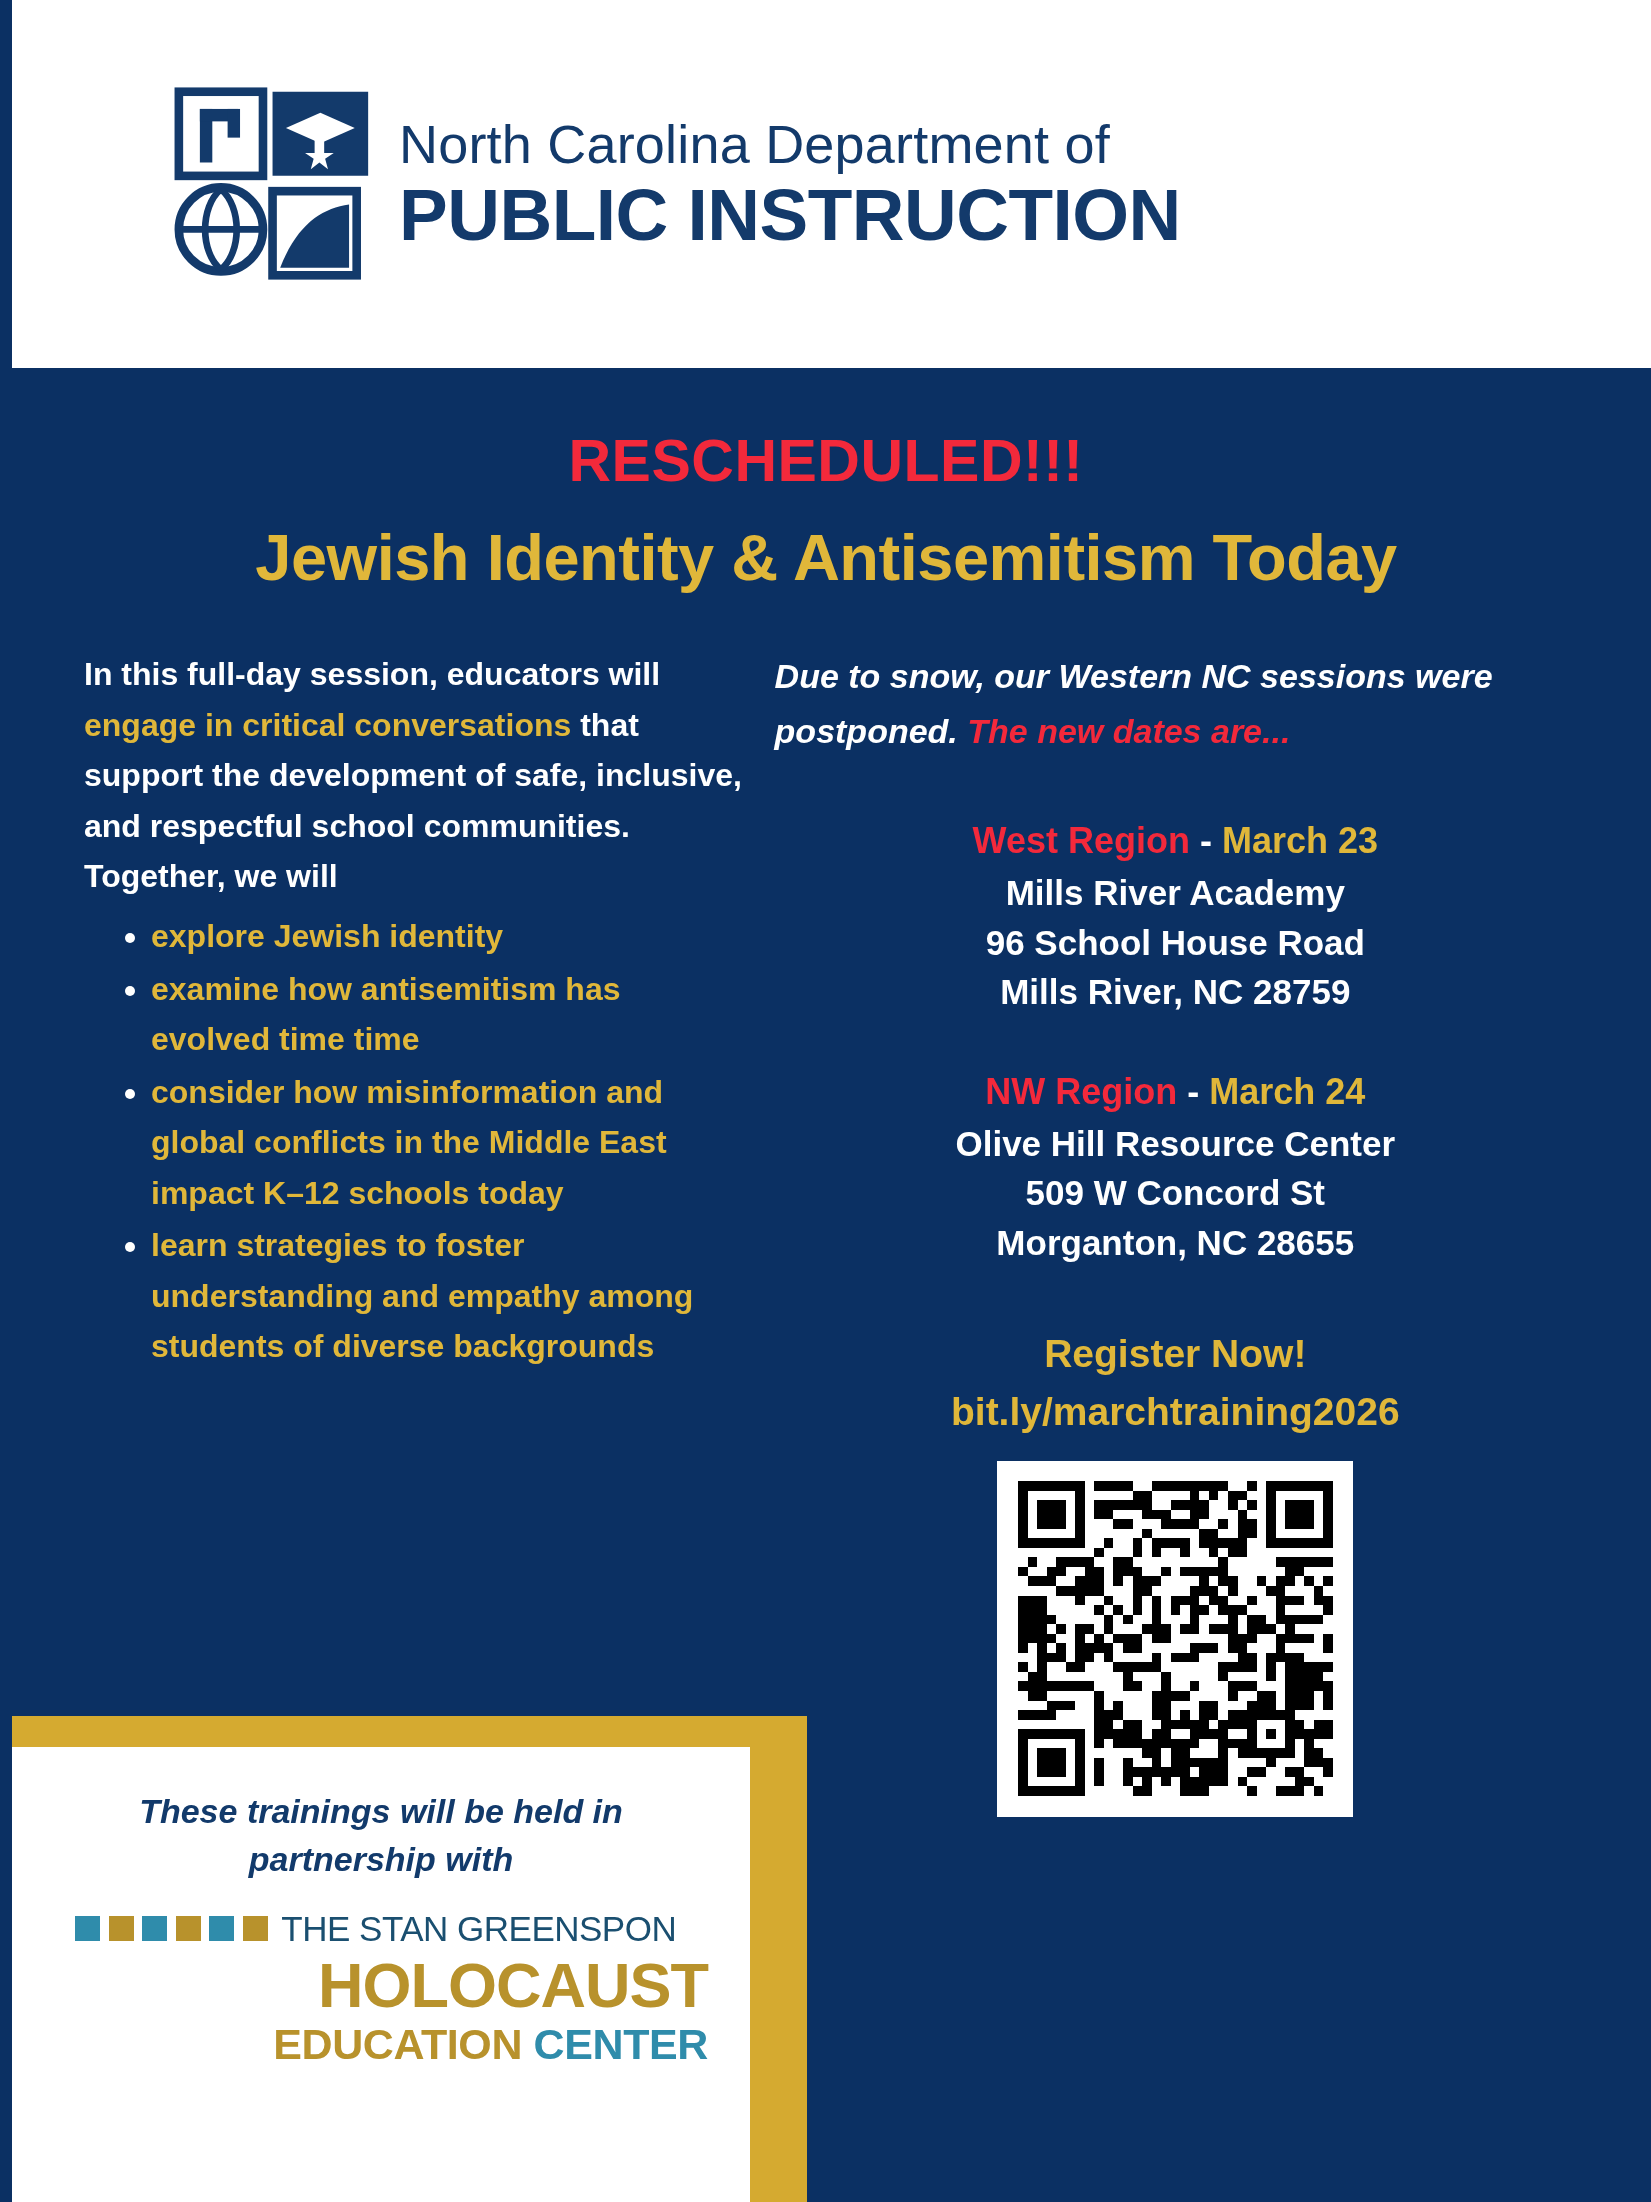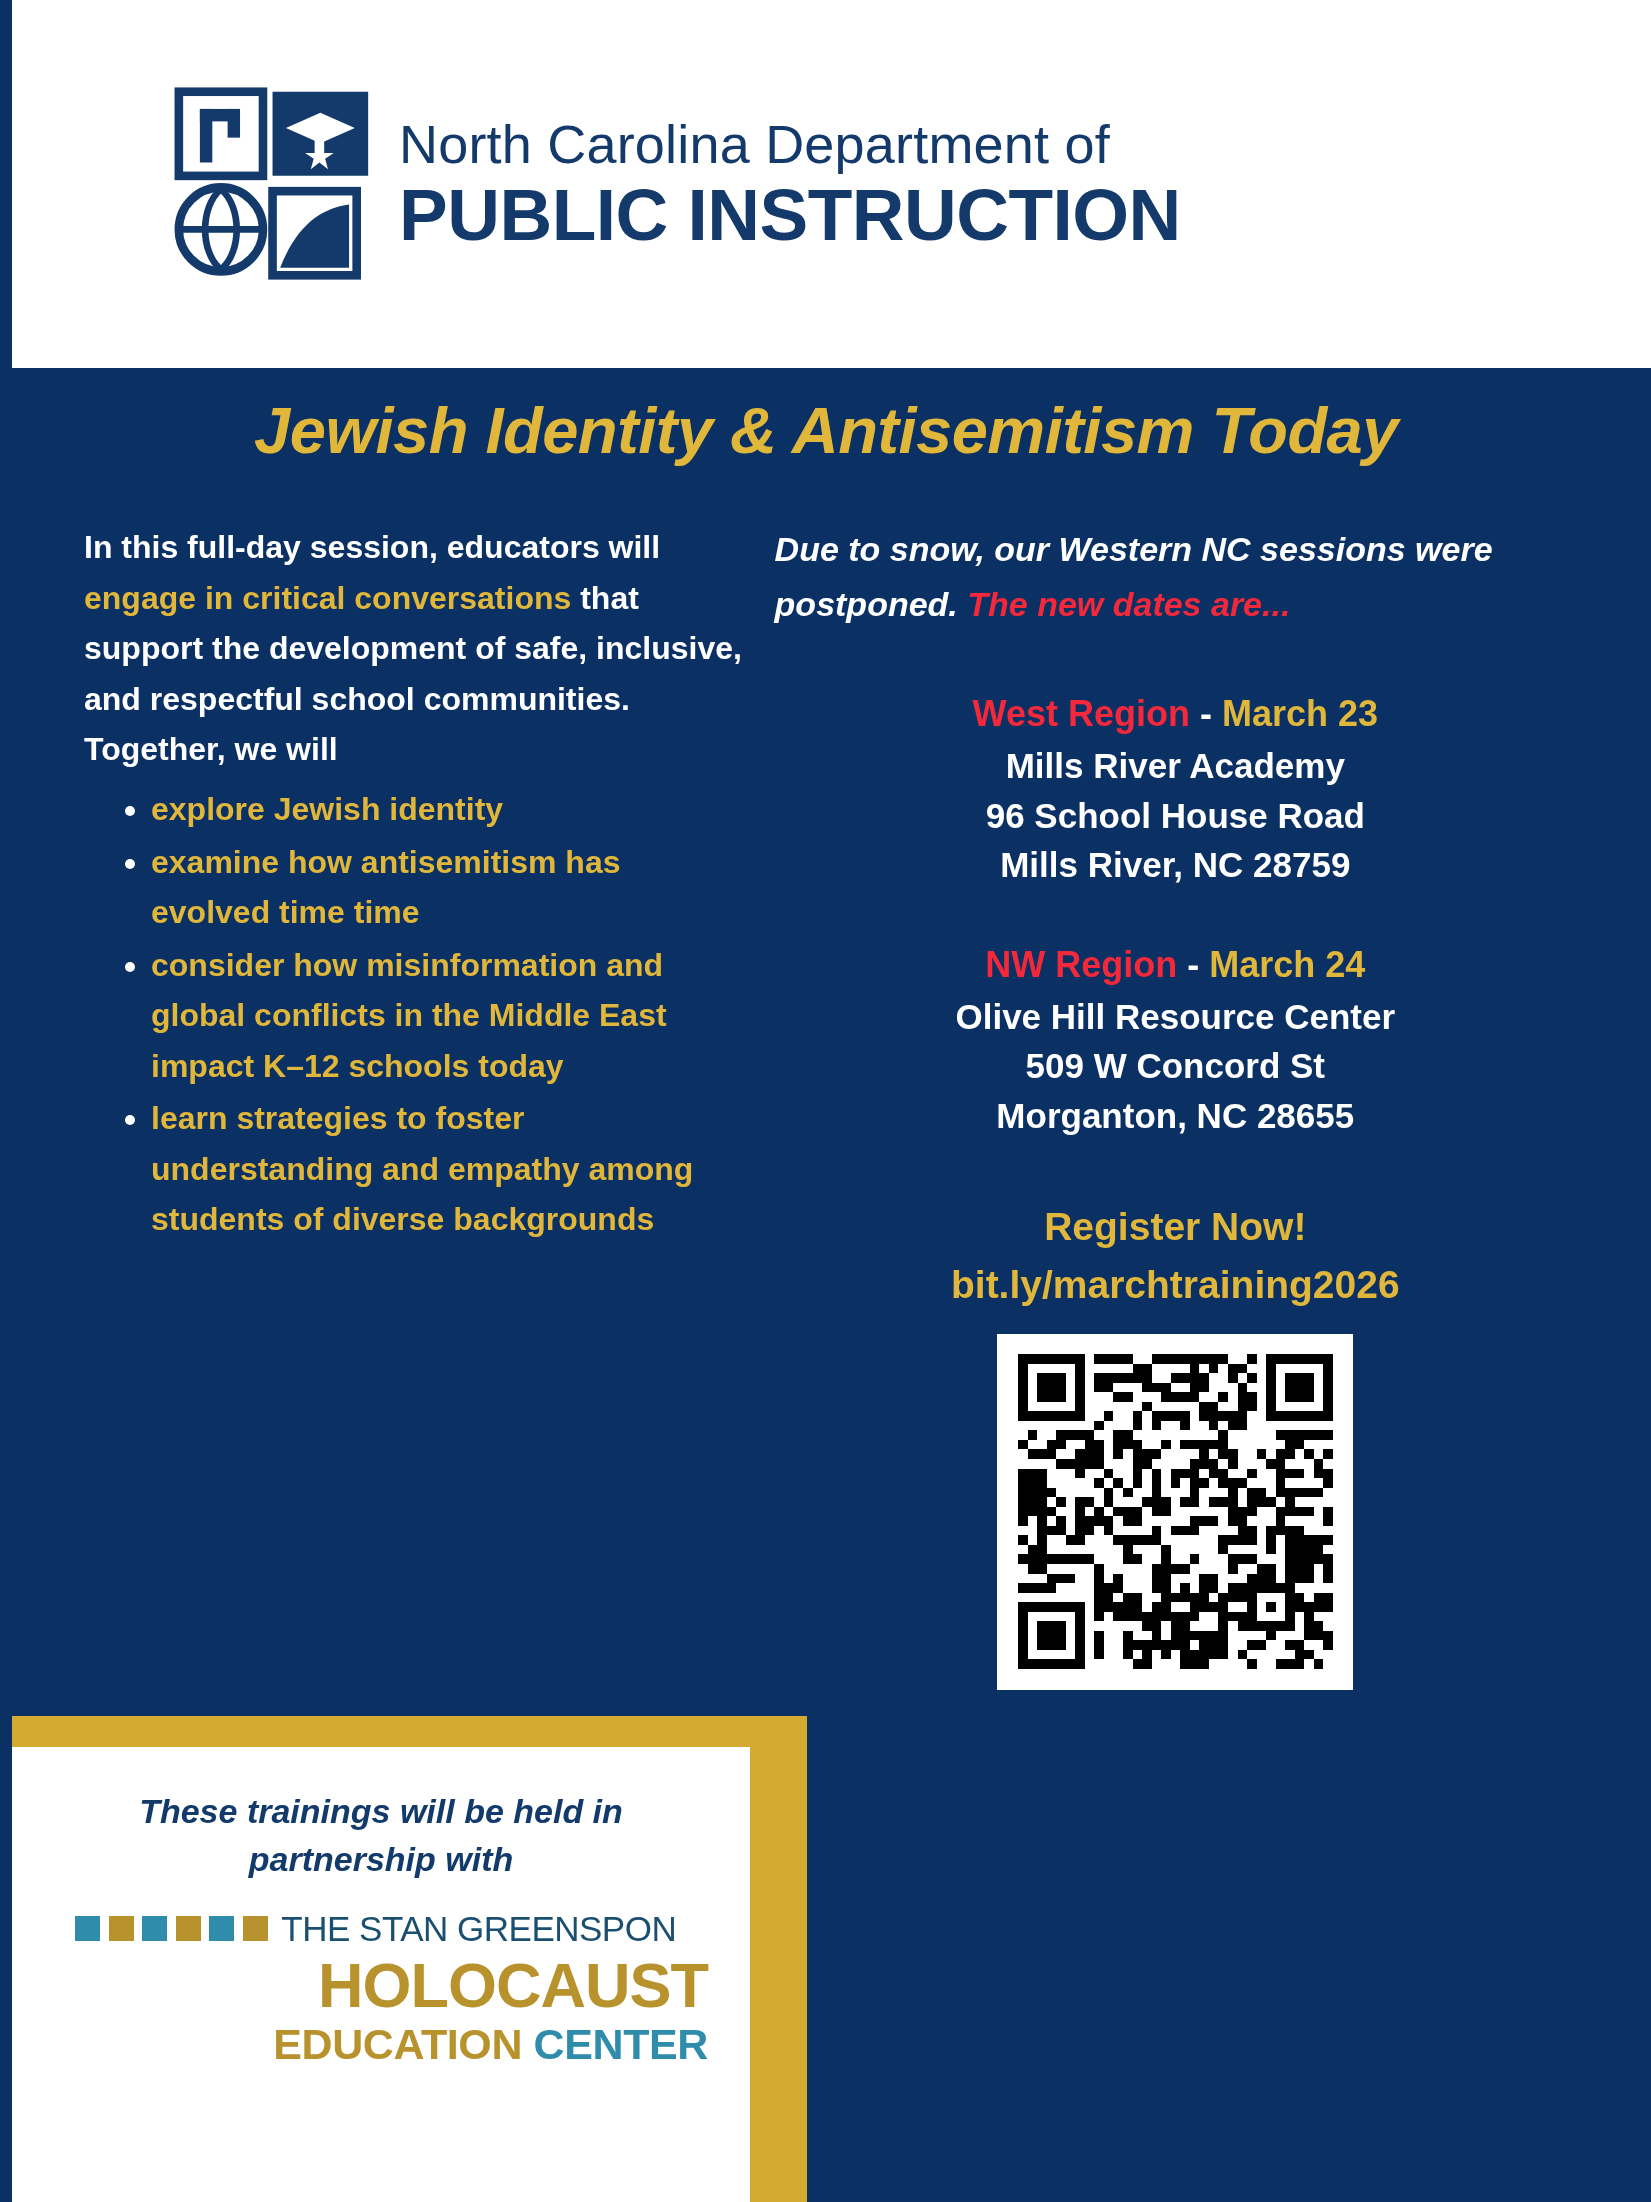--- a/index.html
+++ b/index.html
@@ -69,21 +69,20 @@
     font-size: 59px;
     font-weight: 700;
     letter-spacing: 0.5px;
     margin-top: 59px;
   }
   .title {
     text-align: center;
     color: #e0b73a;
     font-size: 65px;
     font-weight: 700;
-    font-style: italic;
     margin-top: 25px;
     letter-spacing: -0.5px;
   }
 
   .columns {
     display: flex;
     margin-top: 54px;
   }
   .col-left {
     width: 765px;
@@ -250,20 +249,21 @@
       </svg>
     </div>
     <div class="logo-text">
       <div class="logo-line1">North Carolina Department of</div>
       <div class="logo-line2">PUBLIC INSTRUCTION</div>
     </div>
   </div>
 
   <div class="body-area">
 
+    <div class="resched">RESCHEDULED!!!</div>
     <div class="title">Jewish Identity &amp; Antisemitism Today</div>
 
     <div class="columns">
 
       <div class="col-left">
         <p class="intro">
           <span>In this full-day session, educators will </span><span class="gold">engage in critical conversations</span><span> that support the development of safe, inclusive, and respectful school communities. Together, we will</span>
         </p>
         <ul class="bullets">
           <li>explore Jewish identity</li>

